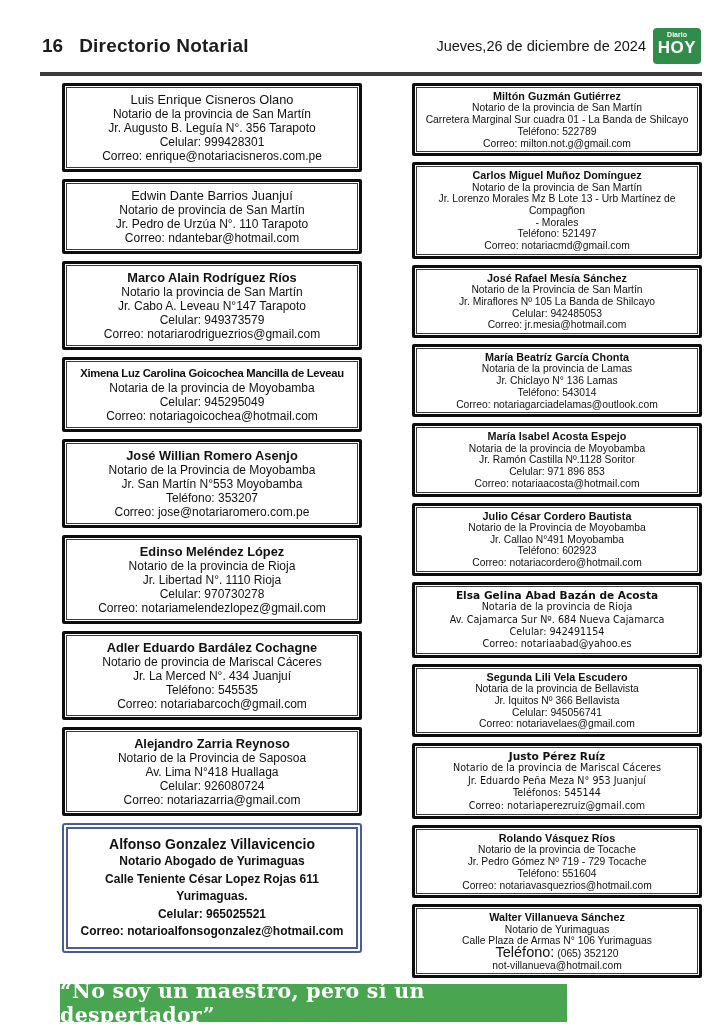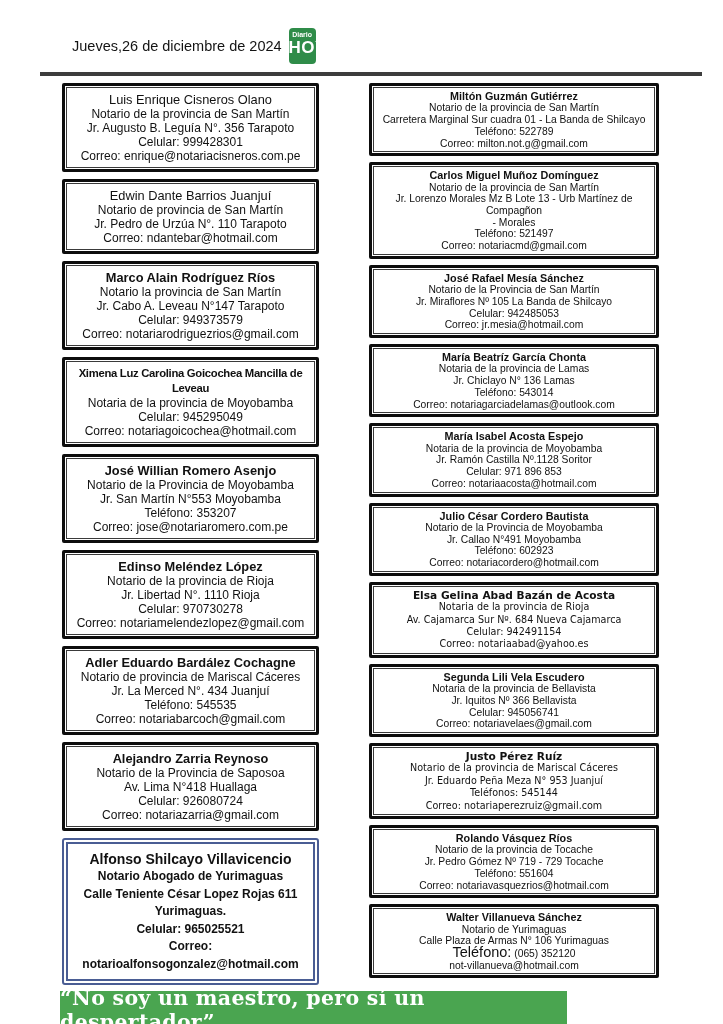--- a/index.html
+++ b/index.html
@@ -13,31 +13,31 @@
   .header {
     display:flex; align-items:center; justify-content:space-between;
     margin:26px 22px 0 42px; height:40px;
   }
   .header-left { display:flex; align-items:baseline; gap:16px; }
   .page-num { font-size:19px; font-weight:bold; color:#1c1c1c; }
   .page-title { font-size:19px; font-weight:bold; color:#1c1c1c; letter-spacing:0.2px; }
   .header-right { display:flex; align-items:center; gap:7px; }
   .date { font-size:14.5px; color:#141414;margin-left:30px; }
   .logo {
-    width:27px; height:36px; background:var(--logo-green,#2f8c49);
+    width:48px; height:36px; background:var(--logo-green,#2f8c49);
     border-radius:4px; color:#fff; text-align:center; padding-top:3px;
   }
   .logo-top { font-size:7px; font-weight:bold; line-height:7px; }
   .logo-main { font-size:17px; font-weight:bold; letter-spacing:0.5px; line-height:19px; }
   .rule { height:4px; background:#3d3d3d; margin:6px 21px 0 40px; }
 
   
   .content { display:flex; margin:7px 0 0 62px; gap:13px; align-items:flex-start; }
   .col { display:flex; flex-direction:column; }
-  .col-left  { width:257px; gap:7px; }
+  .col-left  { width:300px; gap:7px; }
   .col-right { width:290px; gap:6px;margin-left:37px; }
 
   
   .card { border:3px solid #0d0d0d; background:#fff; border-radius:2px; }
   .card-inner { border:1px solid #3a3a3a; margin:1px; text-align:center; }
   .col-left  .card-inner { padding:4px 2px; }
   .col-right .card-inner { padding:2px 2px; }
 
   .col-left  .card-name { font-size:12.8px; font-weight:bold; line-height:15px; }
   .col-left  .card-line { font-size:12px;   line-height:14px; }
@@ -69,20 +69,24 @@
     color:#fff; font-family:"DejaVu Serif", serif; font-weight:bold;
     font-size:20.5px; letter-spacing:0.3px;
   }
 </style>
 </head>
 <body>
 
 <div class="page">
 
   <div class="header">
+    <div class="header-left">
+      <span class="page-num">16</span>
+      <span class="page-title">Directorio Notarial</span>
+    </div>
     <div class="header-right">
       <span class="date">Jueves,26 de diciembre  de 2024</span>
       <div class="logo">
         <div class="logo-top">Diario</div>
         <div class="logo-main">HOY</div>
       </div>
     </div>
   </div>
 
   <div class="rule"></div>
@@ -154,21 +158,21 @@
           <div class="card-inner">
             <div class="card-name">Alejandro Zarria Reynoso</div>
             <div class="card-line">Notario de la Provincia de Saposoa</div>
             <div class="card-line">Av. Lima N°418  Huallaga</div>
             <div class="card-line">Celular: 926080724</div>
             <div class="card-line">Correo: notariazarria@gmail.com</div>
           </div>
         </div>
         <div class="card card-blue">
           <div class="card-inner">
-            <div class="card-name">Alfonso Shilcayo Villavicencio</div>
+            <div class="card-name">Alfonso Gonzalez Villavicencio</div>
             <div class="card-line">Notario Abogado de Yurimaguas</div>
             <div class="card-line">Calle Teniente César Lopez Rojas 611 Yurimaguas.</div>
             <div class="card-line">Celular: 965025521</div>
             <div class="card-line">Correo: notarioalfonsogonzalez@hotmail.com</div>
           </div>
         </div>
       </div>
     <div class="col col-right" id="right-column">
         <div class="card">
           <div class="card-inner">

